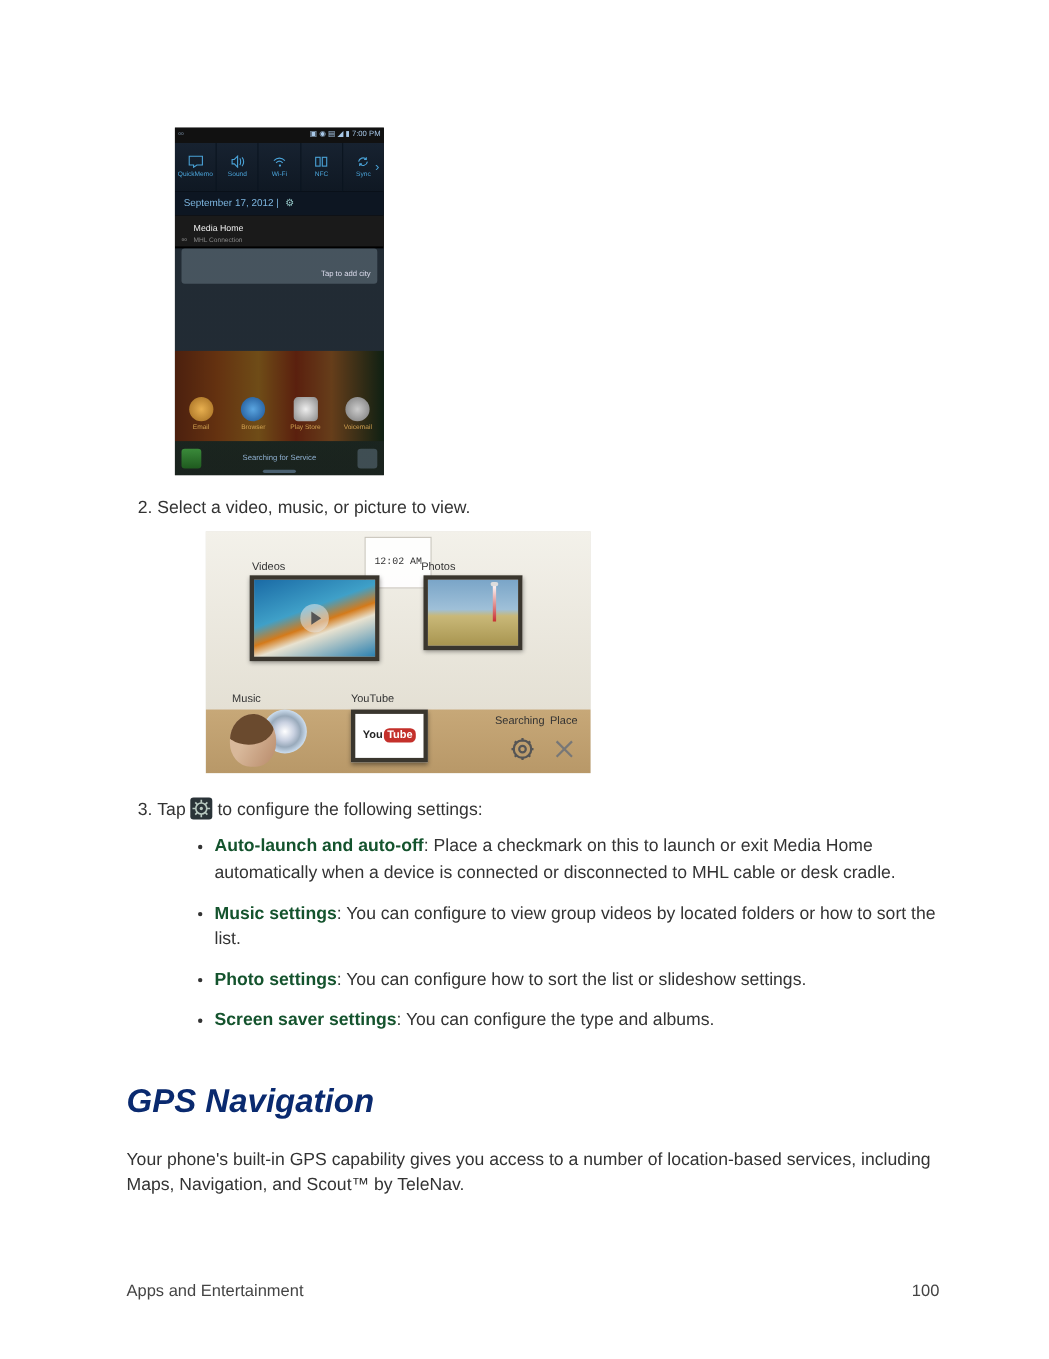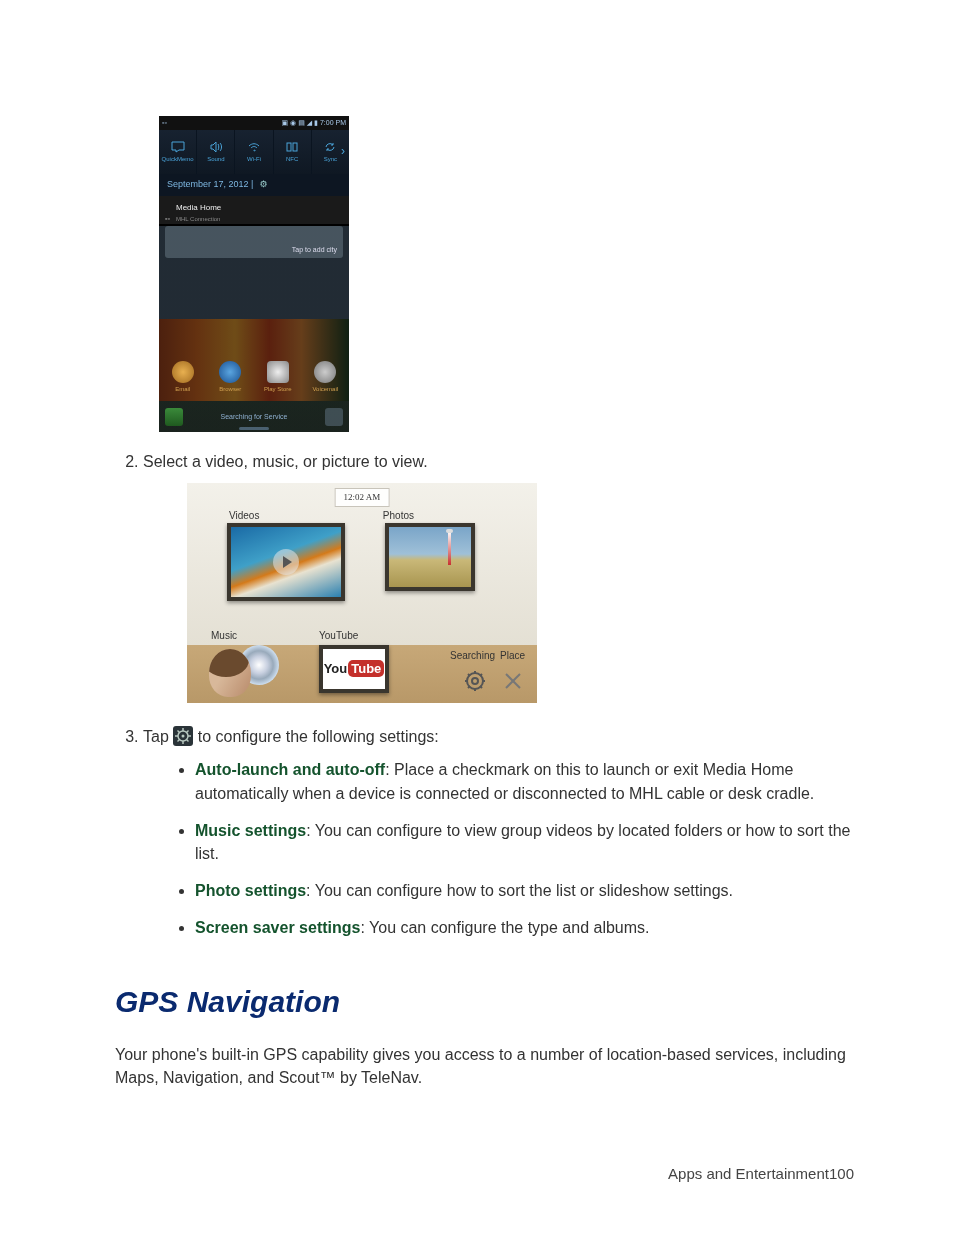--- a/index.html
+++ b/index.html
@@ -3,21 +3,21 @@
 <meta charset="utf-8">
 <style>
   html,body{margin:0;padding:0;background:#fff;font-family:Arial,Helvetica,sans-serif;color:#333;font-size:16px;line-height:1.45}
   .page{width:954px;min-height:1235px;margin:0 auto;position:relative;box-sizing:border-box;padding:110px 100px 40px 115px}
   ol.steps{list-style:decimal;padding-left:28px;margin:0}
   ol.steps>li{margin-bottom:20px}
   ul.bullets{list-style:disc;padding-left:22px;margin:10px 0 0 30px}
   ul.bullets>li{margin-bottom:14px}
   strong{font-weight:bold;color:#14532d}
   h2.section{font-style:italic;color:#0a2a6f;font-size:30px;font-weight:bold;margin:40px 0 20px 0}
-  .footer{position:absolute;bottom:50px;left:115px;right:100px;display:flex;justify-content:flex-end;color:#444;font-size:15px}
+  .footer{position:absolute;bottom:50px;left:115px;right:100px;display:flex;justify-content:space-between;color:#444;font-size:15px}
   .iconbox{display:inline-block;width:20px;height:20px;background:#2a3338;vertical-align:-4px;border-radius:3px;position:relative}
   .iconbox svg{position:absolute;top:0;left:0}
 
   
   .shot1{width:190px;height:316px;background:#000;margin:6px 0 18px 44px;position:relative;overflow:hidden;font-family:Arial,sans-serif}
   .s1-status{height:14px;background:#111;color:#a8c8e8;font-size:7px;display:flex;justify-content:space-between;align-items:center;padding:0 3px;box-sizing:border-box}
   .s1-status .right{display:flex;gap:2px;align-items:center}
   .s1-toggles{height:44px;background:linear-gradient(#172230,#0f1823);display:flex}
   .s1-tog{flex:1;display:flex;flex-direction:column;align-items:center;justify-content:center;color:#4aa3d8;font-size:6px;border-right:1px solid #0a1420}
   .s1-tog svg{margin-bottom:2px}
@@ -44,38 +44,38 @@
   .s1-app .ic{width:22px;height:22px;border-radius:50%;margin-bottom:2px}
   .s1-bar{position:absolute;bottom:0;left:0;right:0;height:30px;display:flex;align-items:center;justify-content:center;color:#8fb0d0;font-size:7px}
   .s1-bar .pill{position:absolute;bottom:2px;width:30px;height:3px;background:#4a6070;border-radius:2px}
   .s1-phone{position:absolute;left:6px;bottom:6px;width:18px;height:18px;background:linear-gradient(#3a8a3a,#1f5a1f);border-radius:3px}
   .s1-grid{position:absolute;right:6px;bottom:6px;width:18px;height:18px;background:rgba(100,120,135,0.5);border-radius:3px}
 
   
   .shot2{width:350px;height:220px;margin:10px 0 22px 44px;position:relative;overflow:hidden;background:#e8e6e0;font-family:Arial,sans-serif}
   .s2-wall{position:absolute;top:0;left:0;right:0;bottom:58px;background:linear-gradient(#f3f1ea,#e4e0d4)}
   .s2-floor{position:absolute;left:0;right:0;bottom:0;height:58px;background:linear-gradient(#c7a878,#b89868)}
-  .s2-clock{position:absolute;top:5px;left:50%;transform:translateX(-50%);background:rgba(255,255,255,0.9);border:1px solid #c8c4ba;padding:2px 8px;font-size:9px;color:#333;font-family:Liberation Serif, serif}
+  .s2-clock{position:absolute;top:5px;left:50%;transform:translateX(-50%);background:rgba(255,255,255,0.9);border:1px solid #c8c4ba;padding:16px 8px;font-size:9px;color:#333;font-family:Liberation Mono, monospace}
   .s2-label{position:absolute;font-size:10px;color:#333}
   .s2-frame{position:absolute;border:4px solid #3a362e;box-shadow:0 2px 4px rgba(0,0,0,0.4)}
   .s2-v{top:40px;left:40px;width:110px;height:70px;
     background:linear-gradient(160deg,#1a6aa5 0%,#3fa0c8 40%,#d47a1a 55%,#e8e2d0 65%,#2a80b0 100%)}
   .s2-play{position:absolute;top:50%;left:50%;width:26px;height:26px;margin:-13px 0 0 -13px;border-radius:50%;background:rgba(230,230,230,0.55);display:flex;align-items:center;justify-content:center}
   .s2-play:after{content:"";border-left:9px solid #555;border-top:6px solid transparent;border-bottom:6px solid transparent;margin-left:2px}
   .s2-p{top:40px;right:62px;width:82px;height:60px;
     background:linear-gradient(to bottom,#7aa5c8 0%,#9fc0d8 45%,#c9b878 55%,#a89550 100%)}
   .s2-light{position:absolute;top:4px;right:20px;width:3px;height:34px;background:linear-gradient(#fff,#c83030)}
   .s2-light:before{content:"";position:absolute;top:-2px;left:-2px;width:7px;height:4px;background:#ddd;border-radius:2px}
   .s2-m{bottom:6px;left:22px;width:70px;height:52px;border:none;box-shadow:none;background:transparent}
   .s2-face{position:absolute;left:0;top:4px;width:42px;height:48px;border-radius:50% 50% 45% 45%;background:linear-gradient(120deg,#d8b89a 40%,#b88a6a 100%);overflow:hidden}
   .s2-hair{position:absolute;top:-6px;left:-6px;width:46px;height:34px;background:#6a4a2e;border-radius:50%}
   .s2-disc{position:absolute;right:0;top:0;width:40px;height:40px;border-radius:50%;
     background:radial-gradient(circle,#fff 0%,#c8d0e0 30%,#9ab 50%,#cde 70%,#889 100%)}
   .s2-yt{bottom:10px;left:132px;width:62px;height:40px;background:#fff;display:flex;align-items:center;justify-content:center}
-  .s2-ytlogo{font-size:13px;font-weight:bold;color:#222}
+  .s2-ytlogo{font-size:10px;font-weight:bold;color:#222}
   .s2-ytlogo .tb{background:#c4302b;color:#fff;border-radius:5px;padding:1px 3px;margin-left:1px}
   .s2-set{bottom:10px;right:50px;width:24px;height:24px;border:none;box-shadow:none;display:flex;align-items:center;justify-content:center}
   .s2-exit{bottom:10px;right:12px;width:24px;height:24px;border:none;box-shadow:none;display:flex;align-items:center;justify-content:center}
   .s2-setlbl{bottom:40px;right:42px}
   .s2-exitlbl{bottom:40px;right:12px}
 </style>
 </head>
 <body>
 
 <div class="page">

